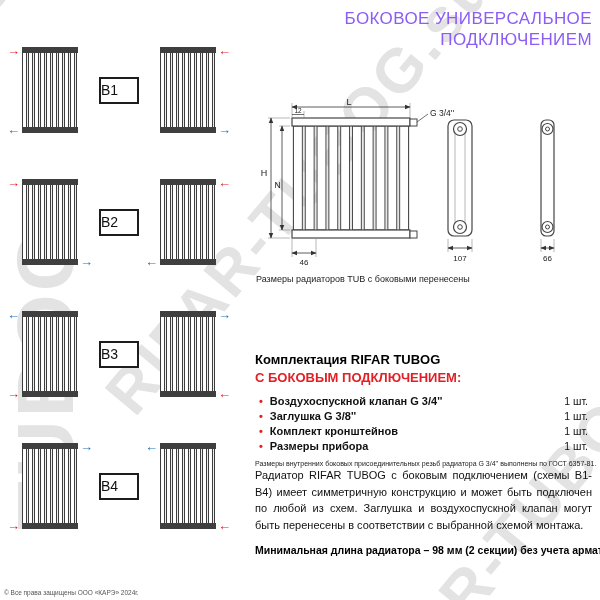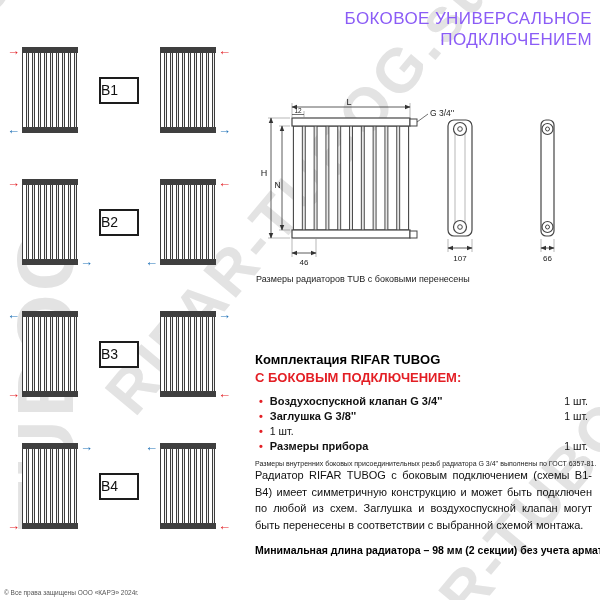--- a/index.html
+++ b/index.html
@@ -222,20 +222,21 @@
       <span class="kit-item-label">Воздухоспускной клапан G 3/4''</span>
       <span class="kit-item-qty">1 шт.</span>
     </div>
     <div class="kit-item">
       <span class="bullet"></span>
       <span class="kit-item-label">Заглушка G 3/8''</span>
       <span class="kit-item-qty">1 шт.</span>
     </div>
     <div class="kit-item">
       <span class="bullet"></span>
+      <span class="kit-item-label">Комплект кронштейнов</span>
       <span class="kit-item-qty">1 шт.</span>
     </div>
     <div class="kit-item">
       <span class="bullet"></span>
       <span class="kit-item-label">Размеры прибора</span>
       <span class="kit-item-qty">1 шт.</span>
     </div>
 
     <div class="kit-note">Размеры внутренних боковых присоединительных резьб радиатора G 3/4'' выполнены по ГОСТ 6357-81.</div>
     <div class="kit-paragraph">Радиатор RIFAR TUBOG с боковым подключением (схемы В1-В4) имеет симметричную конструкцию и может быть подключен по любой из схем. Заглушка и воздухоспускной клапан могут быть перенесены в соответствии с выбранной схемой монтажа.</div>

